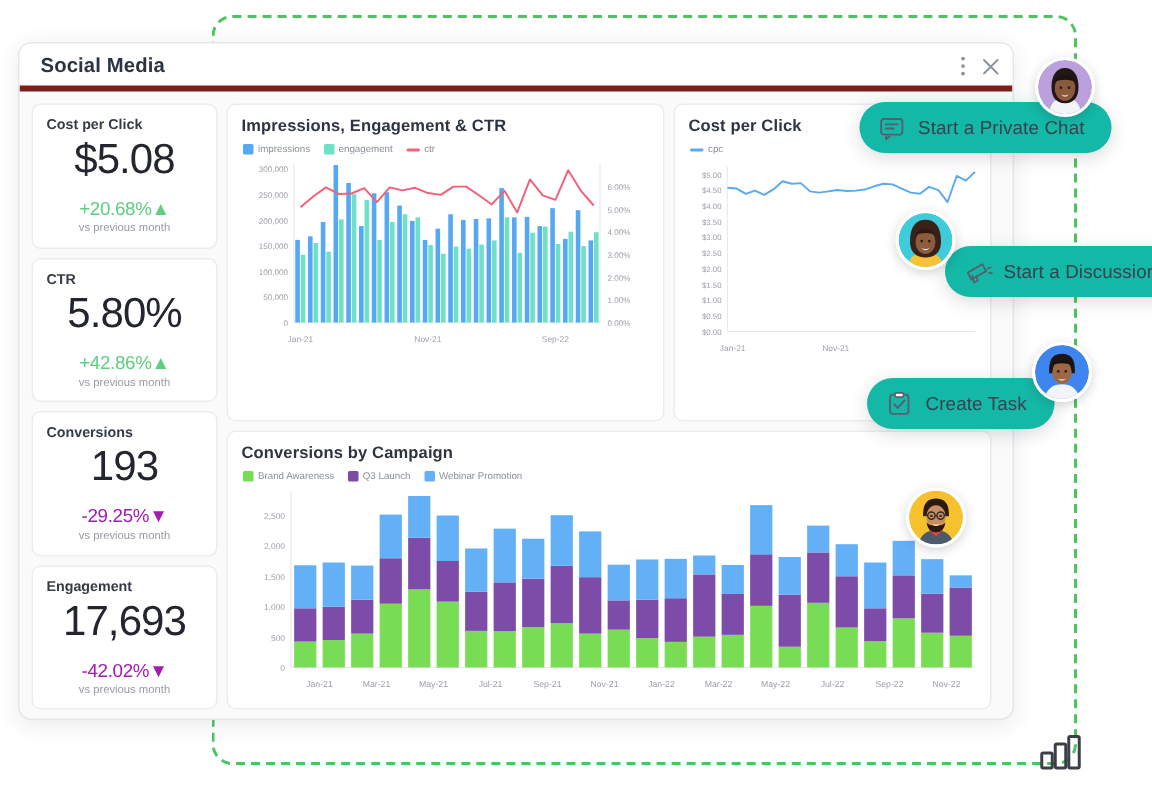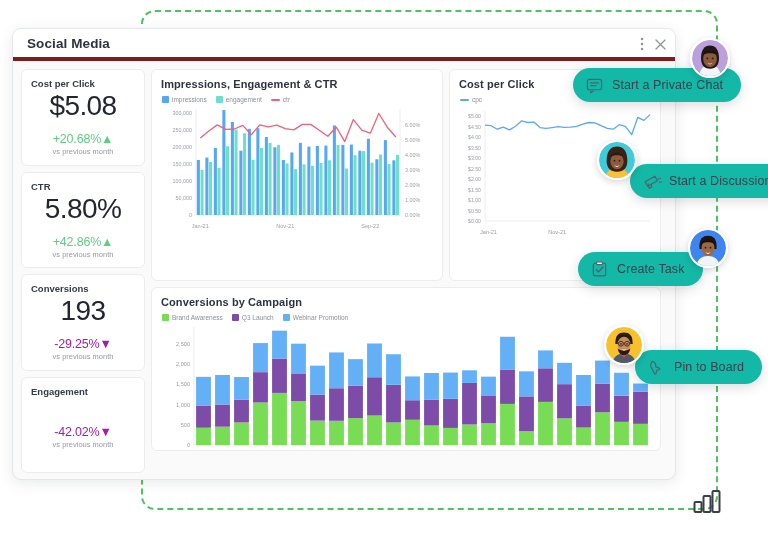--- a/index.html
+++ b/index.html
@@ -83,21 +83,21 @@
   
   .panel {
     position: absolute;
     background: #ffffff;
     border: 1px solid #ececef;
     border-radius: 6px;
     overflow: hidden;
   }
   #panel-impressions { left: 138px; top: 8px; width: 292px; height: 212px; }
   #panel-cpc         { left: 436px; top: 8px; width: 212px; height: 212px; }
-  #panel-conversions { left: 138px; top: 226px; width: 510px; height: 164px; }
+  #panel-conversions { left: 138px; top: 226px; width: 510px; height: 186px; }
 
   .panel-title { font-size: 11px; font-weight: bold; color: #2d3340; padding: 8px 0 0 9px; letter-spacing: .1px; }
   .legend { display: flex; align-items: center; gap: 9px; padding: 6px 0 0 10px; }
   .legend-item { display: flex; align-items: center; gap: 3px; }
   .legend-swatch { width: 7px; height: 7px; border-radius: 1px; display: inline-block; }
   .legend-line { width: 9px; height: 2px; border-radius: 1px; display: inline-block; }
   .legend-text { font-size: 6.5px; color: #8a8f99; }
 
   .plot { position: relative; width: 100%; }
   .plot svg { display: block; }
@@ -198,20 +198,21 @@
           <div class="kpi-body">
             <div class="kpi-value">193</div>
             <div class="kpi-delta down"><span>-29.25%</span><span>▼</span></div>
             <div class="kpi-sub">vs previous month</div>
           </div>
         </div>
 
         <div class="kpi-card">
           <div class="kpi-label">Engagement</div>
           <div class="kpi-body">
+            <div class="kpi-value">17,693</div>
             <div class="kpi-delta down"><span>-42.02%</span><span>▼</span></div>
             <div class="kpi-sub">vs previous month</div>
           </div>
         </div>
 
       </div>
 
       <div class="panel" id="panel-impressions">
         <div class="panel-title">Impressions, Engagement &amp; CTR</div>
         <div class="legend">
@@ -476,28 +477,20 @@
     <span class="chip-icon">
       <svg viewBox="0 0 18 18" width="17" height="17" aria-hidden="true">
         <rect x="2.5" y="2.2" width="13" height="13.6" rx="2" fill="none" stroke="#55606f" stroke-width="1.3"></rect>
         <rect x="6" y="0.9" width="6" height="3" rx="1" fill="#ffffff" stroke="#55606f" stroke-width="1.2"></rect>
         <path d="M5.6 9.2 L8 11.6 L12.6 6.4" fill="none" stroke="#55606f" stroke-width="1.4" stroke-linecap="round" stroke-linejoin="round"></path>
       </svg>
     </span>
     <span class="chip-label">Create Task</span>
   </div>
 
-  <div class="chip" id="chip-pin">
-    <span class="chip-icon">
-      <svg viewBox="0 0 18 18" width="17" height="17" aria-hidden="true">
-        <path d="M4.3 2.6 C7.2 3.2 8.4 5.6 8.1 8.1 L11.8 9.6 C12.6 9.9 12.6 10.8 11.8 11.1 L9.1 12.2 L8.6 15.3 C8.4 16.1 7.4 16.3 7 15.6 L3.2 8.4 C2.6 7.3 2.9 4.3 4.3 2.6 Z" fill="none" stroke="#55606f" stroke-width="1.3" stroke-linejoin="round"></path>
-      </svg>
-    </span>
-    <span class="chip-label">Pin to Board</span>
-  </div>
 
   <div class="avatar" id="avatar-1">
     <svg viewBox="0 0 40 40" aria-hidden="true">
       <circle cx="20" cy="20" r="20" fill="#bba0dd"></circle>
       <path d="M8 40 C9 31 14 28 20 28 C26 28 31 31 32 40 Z" fill="#f3f4f6"></path>
       <path d="M10 20 C10 11 14 6 20 6 C26 6 30 11 30 20 C30 27 27 32 20 32 C13 32 10 27 10 20 Z" fill="#221713"></path>
       <ellipse cx="20" cy="21" rx="7.6" ry="9.2" fill="#8a5a3c"></ellipse>
       <path d="M12.4 16.5 C13.8 9.5 26.2 9.5 27.6 16.5 C25 14 15 14 12.4 16.5 Z" fill="#1d1210"></path>
       <circle cx="17" cy="20.5" r="1" fill="#2b1c14"></circle>
       <circle cx="23" cy="20.5" r="1" fill="#2b1c14"></circle>

